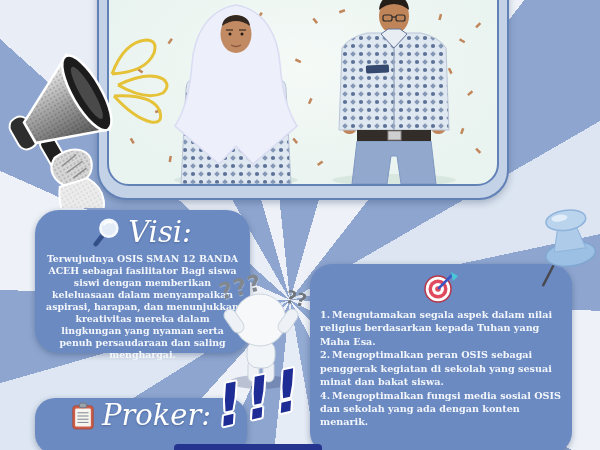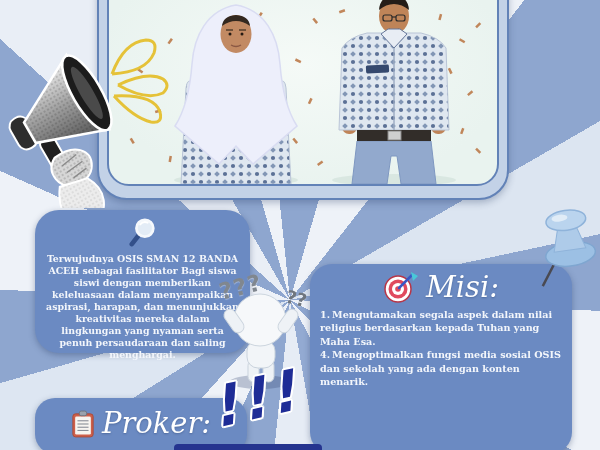--- a/index.html
+++ b/index.html
@@ -25,21 +25,21 @@
     background:radial-gradient(ellipse at 50% 42%,#f5faf7 0%,#e9f3ef 75%);
     border:2px solid #6282b7;border-radius:22px;overflow:hidden;}
   .photo-inner svg{position:absolute;left:0;top:0;width:100%;height:100%;}
   .deco{position:absolute;}
   .card{position:absolute;background:#6b8ac2;color:#fff;
     box-shadow:0 2px 6px rgba(30,50,90,.35);}
   .visi{left:35px;top:210px;width:215px;height:143px;border-radius:24px;}
   .misi{left:310px;top:264px;width:262px;height:190px;border-radius:22px;}
   .proker{left:35px;top:398px;width:212px;height:56px;border-radius:20px;}
   .title-row{display:flex;align-items:center;justify-content:center;gap:7px;padding-top:7px;}
-  .proker .title-row{padding-top:11px;}
+  .proker .title-row{padding-top:3px;}
   .title{font-style:italic;font-size:29px;line-height:1;color:#fff;
     text-shadow:0 1px 2px rgba(30,50,90,.35);}
   .visi p{margin:6px 11px 0;font-size:9.4px;font-weight:bold;line-height:1.27;
     color:#f3f6fb;text-align:center;}
   .misi-list{margin:5px 10px 0;font-size:9.6px;font-weight:bold;line-height:1.4;color:#f3f6fb;}
   .misi-item b{margin-right:2px;}
   .qmarks{position:absolute;font-family:"DejaVu Sans",sans-serif;font-weight:bold;
     color:#80878f;text-shadow:0 1px 1px rgba(255,255,255,.35);}
   .qmarks.left{left:219px;top:274px;font-size:23px;transform:rotate(-14deg);letter-spacing:1px;}
   .qmarks.right{left:286px;top:288px;font-size:18px;color:#70777f;transform:rotate(14deg);}
@@ -165,20 +165,21 @@
     </g>
   </svg>
 
   <div class="card visi">
     <div class="title-row">
       <svg width="28" height="30" viewBox="0 0 30 32">
         <line x1="10" y1="20" x2="3" y2="29" stroke="#33508a" stroke-width="5" stroke-linecap="round"></line>
         <circle cx="17" cy="12" r="9" fill="#e3ecf6" stroke="#f5f8fc" stroke-width="3"></circle>
         <path d="M12,8 Q15,4 20,6" fill="none" stroke="#fff" stroke-width="2" stroke-linecap="round"></path>
       </svg>
+      <span class="title">Visi:</span>
     </div>
     <p>Terwujudnya OSIS SMAN 12 BANDA ACEH sebagai fasilitator Bagi siswa siswi dengan memberikan keleluasaan dalam menyampaikan aspirasi, harapan, dan menunjukkan kreativitas mereka dalam lingkungan yang nyaman serta penuh persaudaraan dan saling menghargai.</p>
   </div>
 
   <svg class="deco" style="left:210px;top:268px" width="105" height="122" viewBox="0 0 105 122">
     <ellipse cx="50" cy="114" rx="30" ry="7" fill="rgba(50,70,110,0.28)"></ellipse>
     <rect x="38" y="92" width="11" height="22" rx="5.5" fill="#eef2f6" stroke="#c9d2dc"></rect>
     <rect x="53" y="92" width="11" height="22" rx="5.5" fill="#eef2f6" stroke="#c9d2dc"></rect>
     <rect x="37" y="72" width="28" height="28" rx="11" fill="#f2f5f8" stroke="#c9d2dc"></rect>
     <circle cx="50" cy="52" r="26" fill="#f6f8fa" stroke="#ccd5de"></circle>
@@ -191,26 +192,26 @@
   <div class="card misi">
     <div class="title-row">
       <svg width="36" height="32" viewBox="0 0 36 32">
         <circle cx="15" cy="18" r="13" fill="#fff" stroke="#b73648" stroke-width="1.5"></circle>
         <circle cx="15" cy="18" r="9.5" fill="#e04a5e"></circle>
         <circle cx="15" cy="18" r="6" fill="#fff"></circle>
         <circle cx="15" cy="18" r="2.8" fill="#e04a5e"></circle>
         <line x1="29" y1="4" x2="16" y2="17" stroke="#3a57c4" stroke-width="2.5" stroke-linecap="round"></line>
         <polygon points="28,1 35,5 30,10" fill="#49c8d8"></polygon>
       </svg>
-      <span class="title">Misi:</span>
     </div>
     <div class="misi-list">
 
         <div class="misi-item"><b>1.</b><span>Mengutamakan segala aspek dalam nilai religius berdasarkan kepada Tuhan yang Maha Esa.</span></div>
 
+        <div class="misi-item"><b>2.</b><span>Mengoptimalkan peran OSIS sebagai penggerak kegiatan di sekolah yang sesuai minat dan bakat siswa.</span></div>
 
 
         <div class="misi-item"><b>4.</b><span>Mengoptimalkan fungsi media sosial OSIS dan sekolah yang ada dengan konten menarik.</span></div>
 
       </div>
   </div>
 
   <svg class="deco" style="left:518px;top:200px" width="85" height="100" viewBox="0 0 85 100">
     <g transform="rotate(-8 52 50)">
       <line x1="20" y1="82" x2="37" y2="58" stroke="#4a4a52" stroke-width="2.5"></line>

